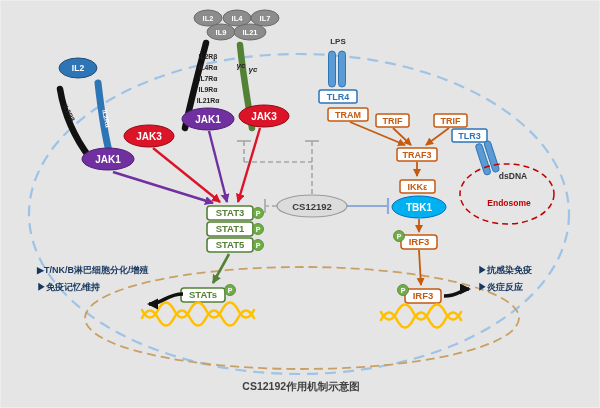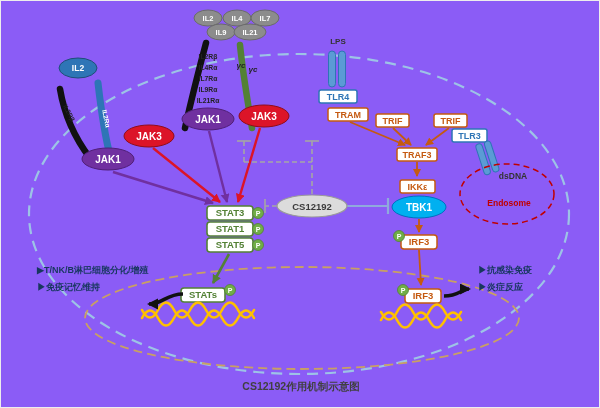--- a/index.html
+++ b/index.html
@@ -1,17 +1,17 @@
 <!DOCTYPE html>
 <html><head>
 <meta charset="utf-8">
 <style>
   html,body{margin:0;padding:0;background:#fff;}
   .canvas{
-    position:relative;width:600px;height:408px;background:#8b5cf6;
+    position:relative;width:600px;height:408px;background:#e5e5e5;
     font-family:"Liberation Sans", sans-serif;
     border:1px solid #ededed;box-sizing:border-box;overflow:hidden;
   }
   svg text{font-family:"Liberation Sans", sans-serif;}
 </style>
 </head>
 <body>
 
 <div class="canvas">
 <svg width="600" height="408" viewBox="0 0 600 408">

